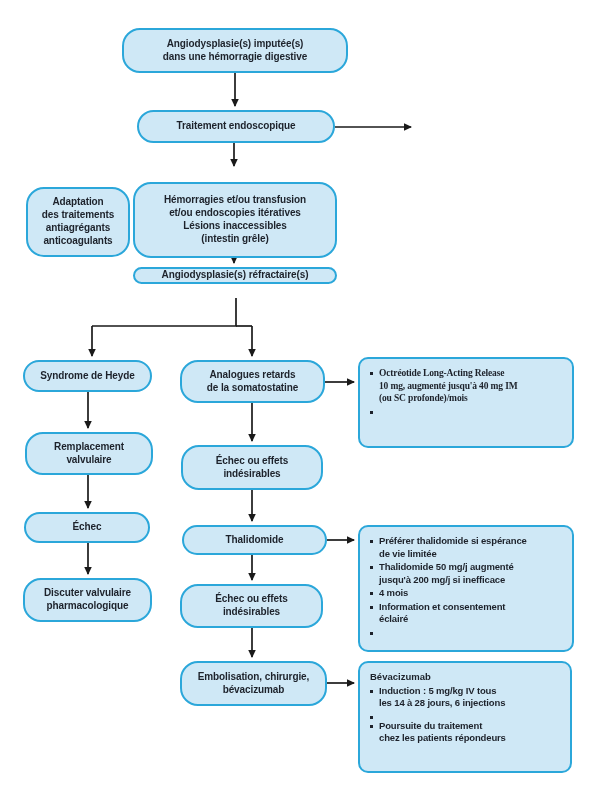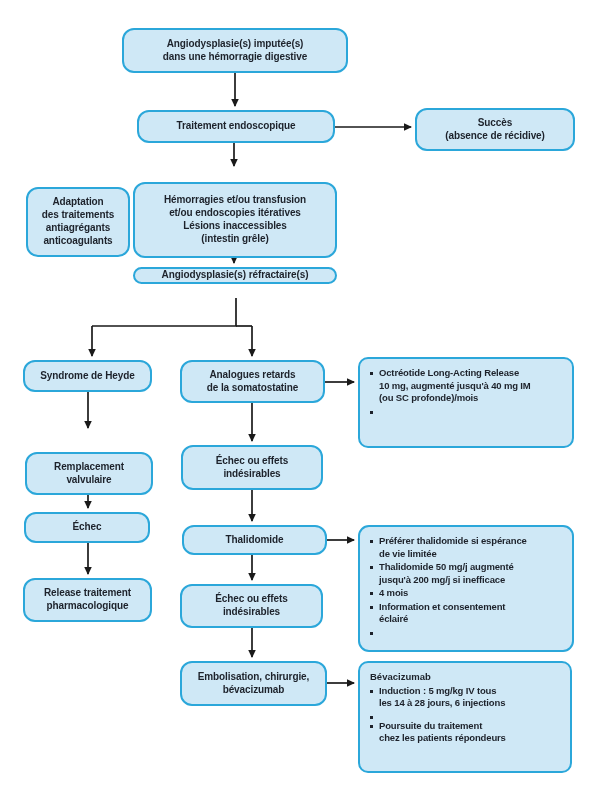--- a/index.html
+++ b/index.html
@@ -7,21 +7,21 @@
     position:relative;
     width:600px;height:800px;
     background:#ffffff;
     font-family:"Liberation Sans", sans-serif;
     overflow:hidden;
   }
   .node{
     position:absolute;
     background:#cfe8f6;
     border:2px solid #2ba7da;
-    border-radius:12px;
+    border-radius:18px;
     display:flex;
     align-items:center;
     justify-content:center;
     box-sizing:border-box;
     text-align:center;
   }
   .node-text{
     font-weight:bold;
     font-size:10px;
     line-height:1.28;
@@ -107,24 +107,20 @@
 
   <div class="node" style="left:122px;top:28px;width:226px;height:45px;">
     <span class="node-text">Angiodysplasie(s) imputée(s)
 dans une hémorragie digestive</span>
   </div>
 
   <div class="node" style="left:137px;top:110px;width:198px;height:33px;">
     <span class="node-text">Traitement endoscopique</span>
   </div>
 
-  <div class="node" style="left:415px;top:108px;width:160px;height:43px;">
-    <span class="node-text">Succès
-(absence de récidive)</span>
-  </div>
 
   <div class="node" style="left:26px;top:148px;width:104px;height:70px;margin-top:39px;">
     <span class="node-text">Adaptation
 des traitements
 antiagrégants
 anticoagulants</span>
   </div>
 
   <div class="node" style="left:133px;top:182px;width:204px;height:76px;">
     <span class="node-text">Hémorragies et/ou transfusion
@@ -134,31 +130,31 @@
   </div>
 
   <div class="node" style="left:133px;top:267px;width:204px;height:17px;">
     <span class="node-text">Angiodysplasie(s) réfractaire(s)</span>
   </div>
 
   <div class="node" style="left:23px;top:360px;width:129px;height:32px;justify-content:center;">
     <span class="node-text">Syndrome de Heyde</span>
   </div>
 
-  <div class="node" style="left:25px;top:432px;width:128px;height:43px;margin-top:20px;">
+  <div class="node" style="left:25px;top:432px;width:128px;height:43px;">
     <span class="node-text">Remplacement
 valvulaire</span>
   </div>
 
   <div class="node" style="left:24px;top:512px;width:126px;height:31px;">
     <span class="node-text">Échec</span>
   </div>
 
   <div class="node" style="left:23px;top:578px;width:129px;height:44px;">
-    <span class="node-text">Release traitement
+    <span class="node-text">Discuter valvulaire
 pharmacologique</span>
   </div>
 
   <div class="node" style="left:180px;top:360px;width:145px;height:43px;">
     <span class="node-text">Analogues retards
 de la somatostatine</span>
   </div>
 
   <div class="node" style="left:181px;top:445px;width:142px;height:45px;">
     <span class="node-text">Échec ou effets
@@ -172,35 +168,35 @@
   <div class="node" style="left:180px;top:584px;width:143px;height:44px;">
     <span class="node-text">Échec ou effets
 indésirables</span>
   </div>
 
   <div class="node" style="left:180px;top:661px;width:147px;height:45px;">
     <span class="node-text">Embolisation, chirurgie,
 bévacizumab</span>
   </div>
 
-  <div class="info-box" style="left:358px;top:357px;width:216px;height:91px;">
+  <div class="info-box" style="left:358px;top:357px;width:216px;height:91px;font-family:Liberation Serif, serif;">
     <ul class="bullets">
       <li class="bullet">
         <span class="bullet-marker"></span>
         <span class="bullet-text">Octréotide Long-Acting Release
 10 mg, augmenté jusqu'à 40 mg IM
 (ou SC profonde)/mois</span>
       </li>
       <li class="bullet">
         <span class="bullet-marker"></span>
       </li>
     </ul>
   </div>
 
-  <div class="info-box" style="left:358px;top:525px;width:216px;height:127px;border-radius:11px;">
+  <div class="info-box" style="left:358px;top:525px;width:216px;height:127px;">
     <ul class="bullets">
       <li class="bullet">
         <span class="bullet-marker"></span>
         <span class="bullet-text">Préférer thalidomide si espérance
 de vie limitée</span>
       </li>
       <li class="bullet">
         <span class="bullet-marker"></span>
         <span class="bullet-text">Thalidomide 50 mg/j augmenté
 jusqu'à 200 mg/j si inefficace</span>

